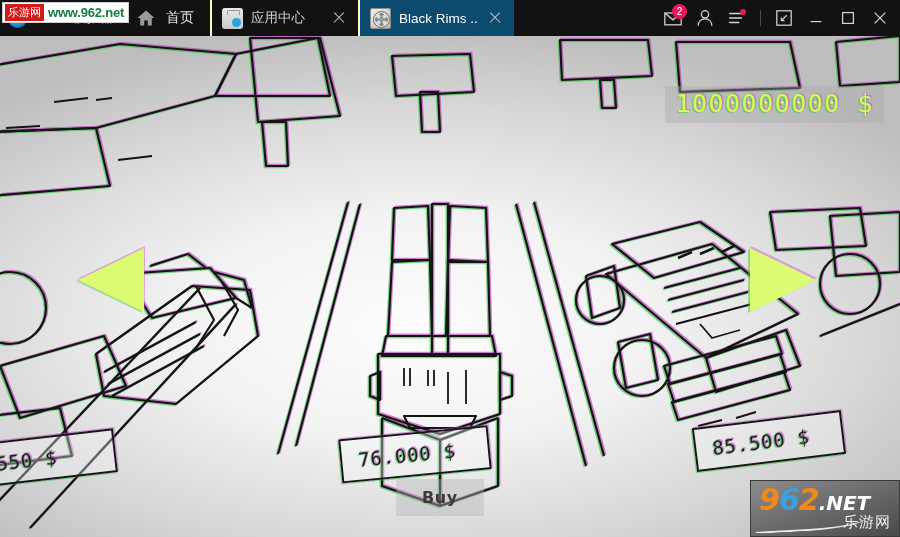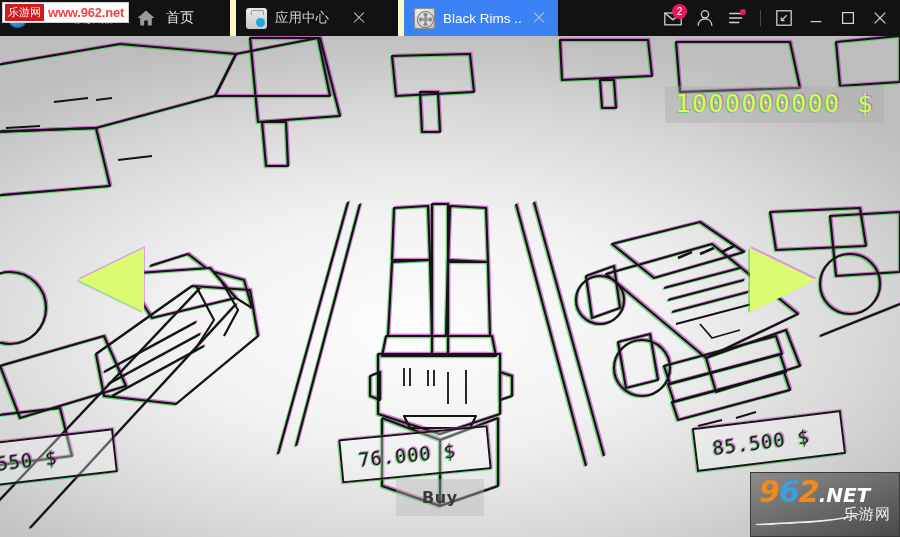--- a/index.html
+++ b/index.html
@@ -48,24 +48,23 @@
   .home-icon { width: 20px; height: 20px; display:block; }
   .tb-home-label { color: #e2e2e2; font-size: 14px; white-space: nowrap; }
 
   .tb-tabs { display: flex; align-items: stretch; }
   .tab {
     display: flex; align-items: center;
     gap: 8px;
     padding: 0 10px 0 10px;
     min-width: 148px;
     position: relative;
-    border-left: 6px solid #fef9c3;
-    margin-left: 20px;
-  }
-  .tab.active { background: #3b82f6; }
+    border-left: 2px solid #fef9c3;
+  }
+  .tab.active { background: #0c4a6e; }
   .tab-icon {
     width: 21px; height: 21px; flex: 0 0 auto;
     border-radius: 3px;
     position: relative; overflow: hidden;
   }
   .icon-appcenter {
     background: linear-gradient(180deg,#e9e9e9 0%, #c9c9c9 100%);
   }
   .icon-appcenter::before {
     content: ""; position: absolute; left: 5px; top: 2px;
@@ -148,21 +147,21 @@
     height: 21px;
     padding: 0 4px 0 0;
     z-index: 60;
   }
   .wm-top-cn {
     background: #cf1b1b; color: #fff; font-size: 11px;
     height: 17px; line-height: 17px; padding: 0 3px;
     margin: 0 4px 0 2px;
   }
   .wm-top-url {
-    color: #ef4444; font-size: 13px; font-weight: bold;
+    color: #15803d; font-size: 13px; font-weight: bold;
     letter-spacing: -.2px;
   }
 
   
   .game {
     position: absolute; left: 0; top: 36px;
     width: 900px; height: 501px;
     overflow: hidden;
     background:
       radial-gradient(ellipse 70% 60% at 46% 58%, #fdfdfd 0%, #f2f2f2 38%, #d8d8d8 72%, #bdbdbd 100%);
@@ -259,21 +258,21 @@
     text-align: left;
     white-space: nowrap;
   }
   .btn-buy    { left: 396px; top: 443px; }
   .btn-return { left: 630px; top: 443px; }
 
   
   .wm-logo {
     position: absolute;
     right: 0px; bottom: 0px;
-    width: 150px; height: 65px;
+    width: 150px; height: 57px;
     z-index: 50;
     background: linear-gradient(160deg,#8c8c8c 0%, #6e6e6e 45%, #4a4a4a 100%);
     border: 1px solid #3a3a3a;
     overflow: hidden;
   }
   .wm-logo .row1 {
     position: absolute; left: 8px; top: 4px;
     font-family: "DejaVu Sans", sans-serif;
     font-weight: bold; font-style: italic;
     font-size: 30px; line-height: 30px;

